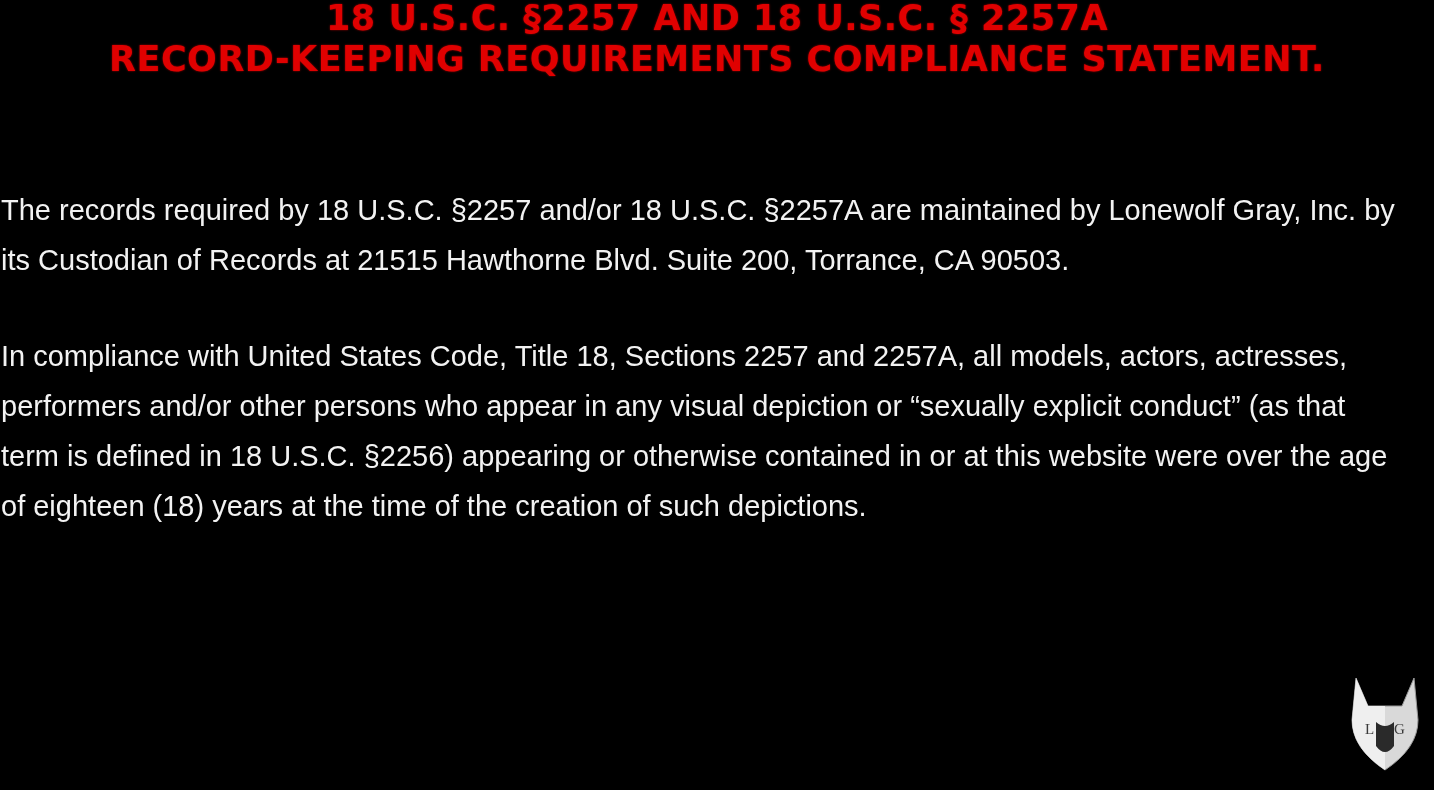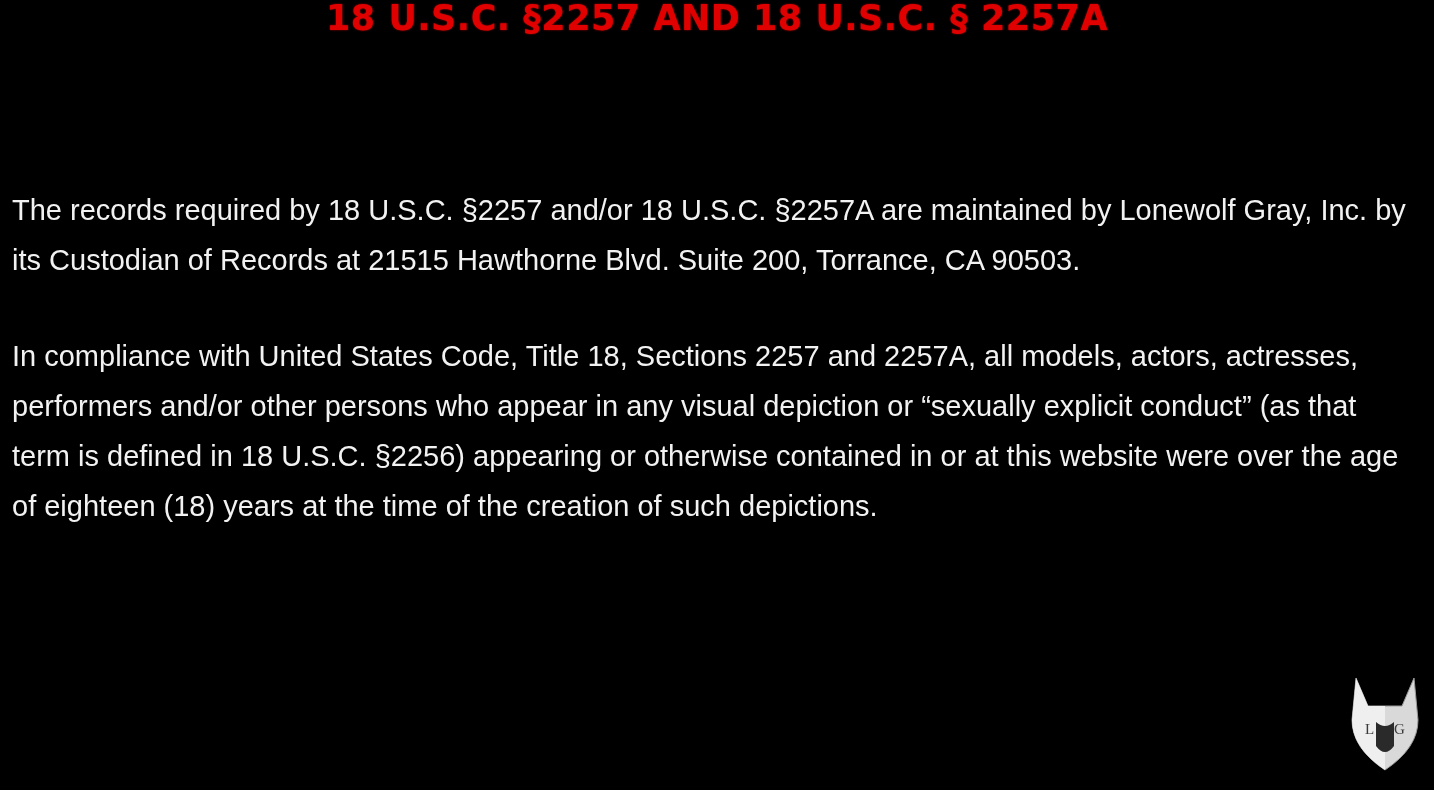--- a/index.html
+++ b/index.html
@@ -42,21 +42,21 @@
   }
   .heading .line2 {
     display: block;
     font-size: 35px;
     white-space: nowrap;
     text-shadow: 0 0 2px #b00000;
   }
 
   .body-text {
     position: absolute;
-    left: 12px;
+    left: 1px;
     top: 185px;
     width: 1410px;
   }
 
   .para {
     font-size: 29px;
     line-height: 50px;
     color: #f2f2f2;
     margin: 0 0 46px 0;
     font-family: "Liberation Sans", sans-serif;
@@ -87,20 +87,21 @@
     white-space: nowrap;
   }
 </style>
 </head>
 <body>
 
 <div class="page">
 
   <div class="heading">
     <span class="line1">18 U.S.C. §2257 AND 18 U.S.C. § 2257A</span>
+    <span class="line2">RECORD-KEEPING REQUIREMENTS COMPLIANCE STATEMENT.</span>
   </div>
 
   <div class="body-text">
     <p class="para">The records required by 18 U.S.C. §2257 and/or 18 U.S.C. §2257A are maintained by Lonewolf Gray, Inc. by its Custodian of Records at 21515 Hawthorne Blvd. Suite 200, Torrance, CA 90503.</p>
     <p class="para">In compliance with United States Code, Title 18, Sections 2257 and 2257A, all models, actors, actresses, performers and/or other persons who appear in any visual depiction or “sexually explicit conduct” (as that term is defined in 18 U.S.C. §2256) appearing or otherwise contained in or at this website were over the age of eighteen (18) years at the time of the creation of such depictions.</p>
   </div>
 
   <div class="brand">
     <span class="brand-mark">
       <svg width="78" height="96" viewBox="0 0 78 96" xmlns="http://www.w3.org/2000/svg">

